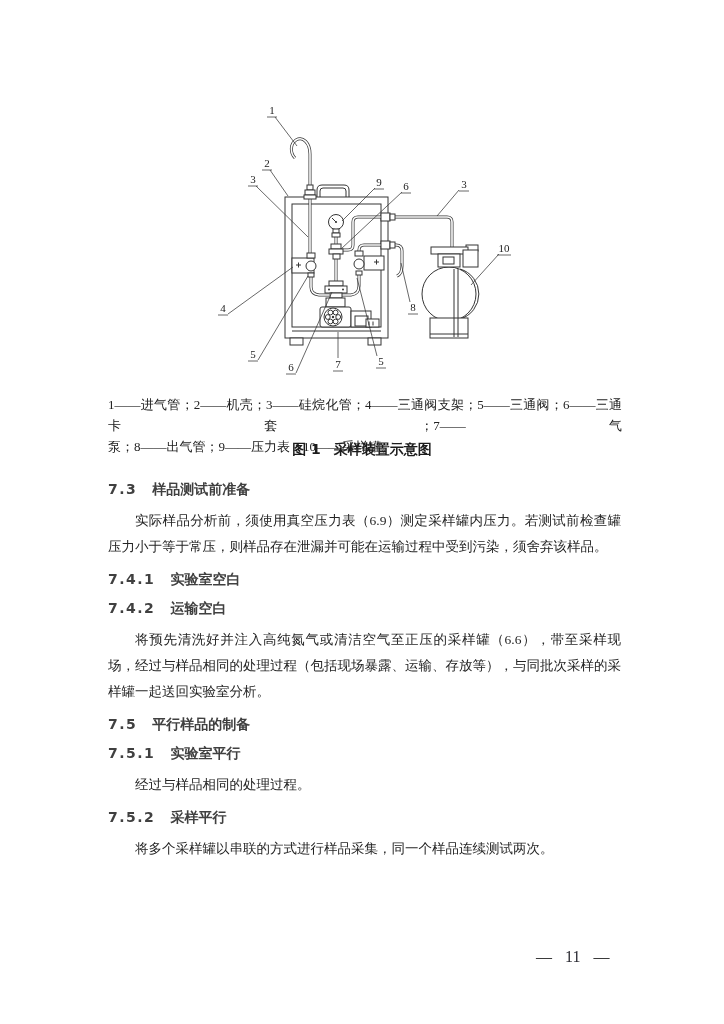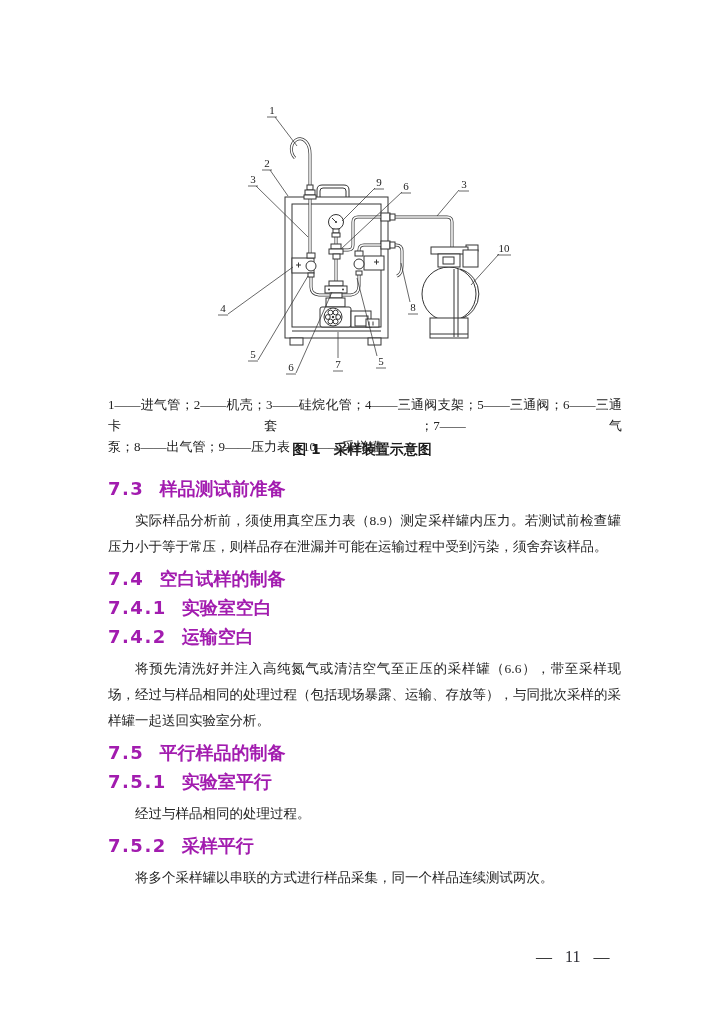--- a/index.html
+++ b/index.html
@@ -18,21 +18,21 @@
            line-height:21px;color:#222;}
   .caption .l1{text-align:justify;text-align-last:justify;}
   .fig-title{position:absolute;left:0;top:441px;width:724px;text-align:center;
              font-family:"DejaVu Sans","Liberation Sans",sans-serif;
              font-weight:bold;font-size:14px;color:#1c1c1c;}
   .fig-title .gap{display:inline-block;width:13px;}
   
   .blocks{position:absolute;left:108px;top:470px;width:513px;font-size:13.5px;}
   .heading{margin:9px 0 0 0;height:20px;line-height:20px;
            font-family:"DejaVu Sans","Liberation Sans",sans-serif;
-           font-weight:bold;font-size:18px;color:#a21caf;}
+           font-weight:bold;font-size:14px;color:#404040;}
   .heading .hnum{display:inline-block;margin-right:15px;letter-spacing:1.5px;}
   .para{margin:9px 0 2px 0;line-height:26px;text-align:justify;text-indent:2em;color:#242424;}
   
   .pagenum{position:absolute;left:536px;top:948px;display:flex;align-items:center;
            gap:13px;font-size:16px;color:#2b2b33;}
   .pagenum .dash{color:#111;}
 </style>
 </head>
 <body>
 
@@ -200,22 +200,21 @@
     <div class="l1">1——进气管；2——机壳；3——硅烷化管；4——三通阀支架；5——三通阀；6——三通卡套；7——气</div>
     <div class="l2">泵；8——出气管；9——压力表；10——采样罐。</div>
   </div>
 
   <div class="fig-title">
     <span>图 1</span><span class="gap"></span><span>采样装置示意图</span>
   </div>
 
   <div class="blocks">
       <div class="heading"><span class="hnum">7.3</span><span class="htitle">样品测试前准备</span></div>
-      <div class="para">实际样品分析前，须使用真空压力表（8.9）测定采样罐内压力。若测试前检查罐压力小于等于常压，则样品存在泄漏并可能在运输过程中受到污染，须舍弃该样品。</div>
-      <div class="heading"><span class="hnum">7.4</span><span class="htitle">空白试样的制备</span></div>
+      <div class="para">实际样品分析前，须使用真空压力表（6.9）测定采样罐内压力。若测试前检查罐压力小于等于常压，则样品存在泄漏并可能在运输过程中受到污染，须舍弃该样品。</div>
       <div class="heading"><span class="hnum">7.4.1</span><span class="htitle">实验室空白</span></div>
       <div class="heading"><span class="hnum">7.4.2</span><span class="htitle">运输空白</span></div>
       <div class="para">将预先清洗好并注入高纯氮气或清洁空气至正压的采样罐（6.6），带至采样现场，经过与样品相同的处理过程（包括现场暴露、运输、存放等），与同批次采样的采样罐一起送回实验室分析。</div>
       <div class="heading"><span class="hnum">7.5</span><span class="htitle">平行样品的制备</span></div>
       <div class="heading"><span class="hnum">7.5.1</span><span class="htitle">实验室平行</span></div>
       <div class="para">经过与样品相同的处理过程。</div>
       <div class="heading"><span class="hnum">7.5.2</span><span class="htitle">采样平行</span></div>
       <div class="para">将多个采样罐以串联的方式进行样品采集，同一个样品连续测试两次。</div>
     </div>
 

